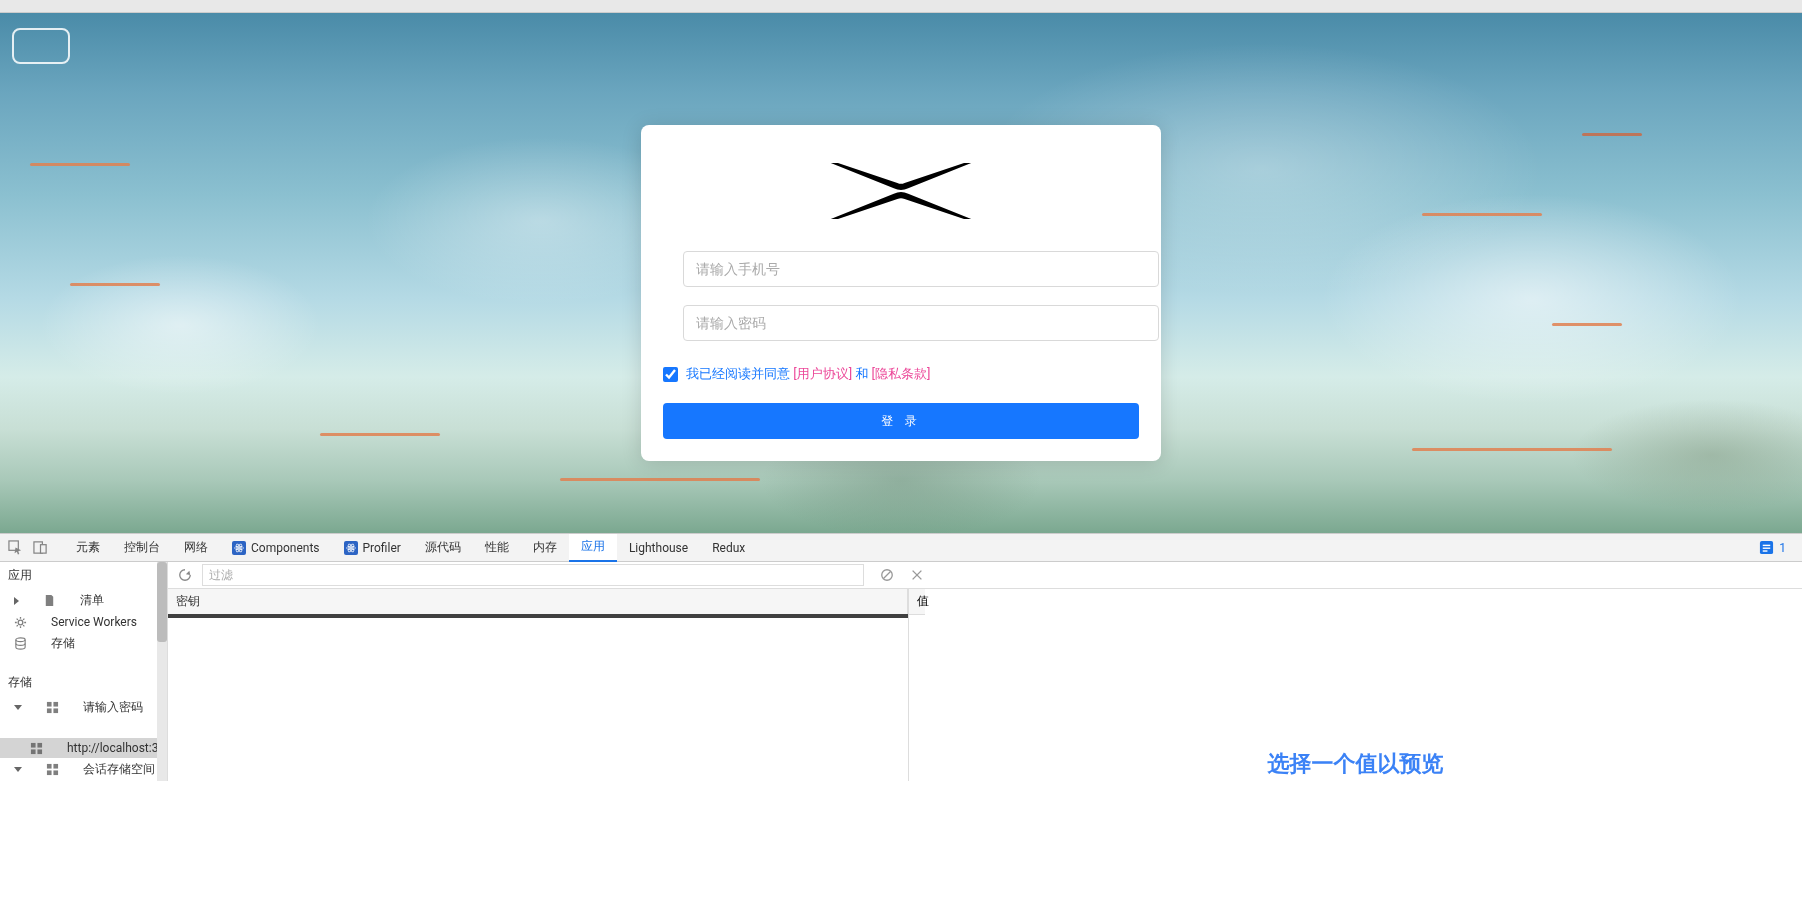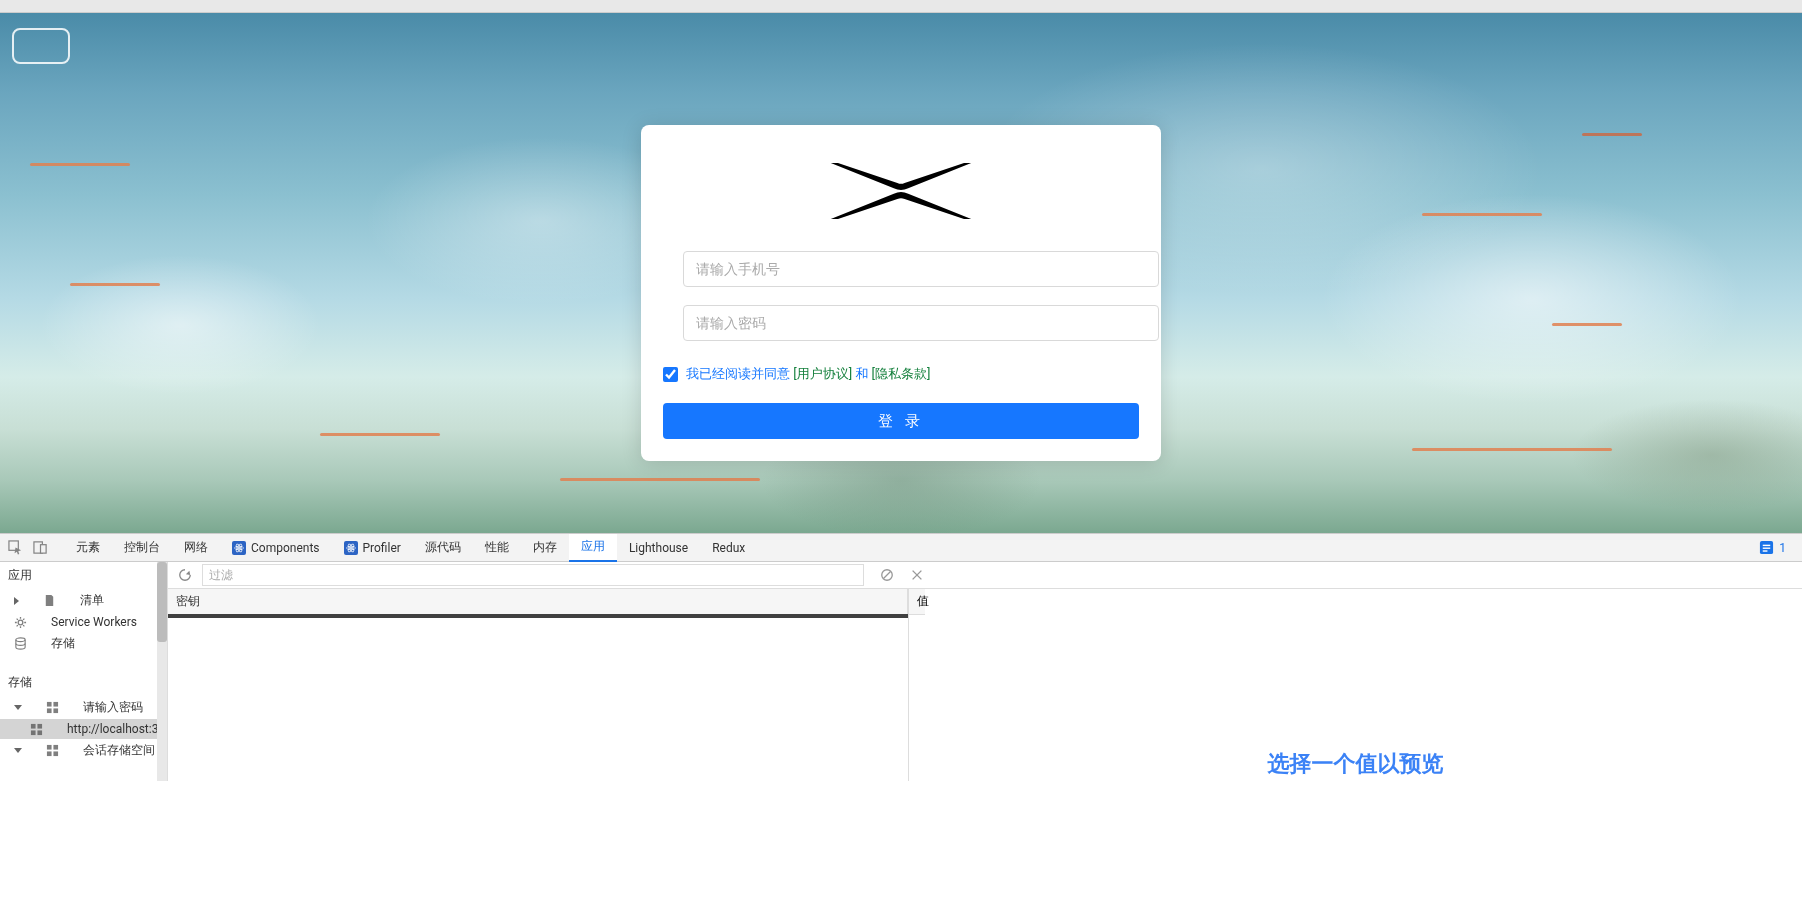--- a/index.html
+++ b/index.html
@@ -122,32 +122,32 @@
     .cb {
       width: 15px;
       height: 15px;
       flex-shrink: 0;
       accent-color: #1677ff;
     }
     .agree-row .txtline {
       display: inline;
     }
     .agree-row a {
-      color: #15803d;
+      color: #ec4899;
       text-decoration: none;
       text-align: right;
     }
     .login-btn {
       width: 100%;
       height: 36px;
       background: #1677ff;
       color: #fff;
       border: none;
       border-radius: 4px;
-      font-size: 15px;
+      font-size: 12px;
       letter-spacing: 4px;
       cursor: pointer;
     }
 
     
     .devtools {
       border-top: 1px solid #ccc;
       background: #f3f3f3;
       display: flex;
       flex-direction: column;
@@ -243,20 +243,21 @@
       gap: 24px;
       padding: 3px 8px 3px 14px;
       font-size: 12px;
       color: #333;
       cursor: pointer;
       white-space: nowrap;
       overflow: hidden;
     }
     .side-item.sub {
       padding-left: 30px;
+      margin-top: 19px;
     }
     .side-item.selected {
       background: #d4d4d4;
     }
     .tri {
       width:0;height:0;border-style:solid;border-width:4px 0 4px 5px;border-color:transparent transparent transparent #666;flex-shrink:0;
     }
     .tri.open {
       border-width:5px 4px 0 4px;border-color:#666 transparent transparent transparent;
     }

